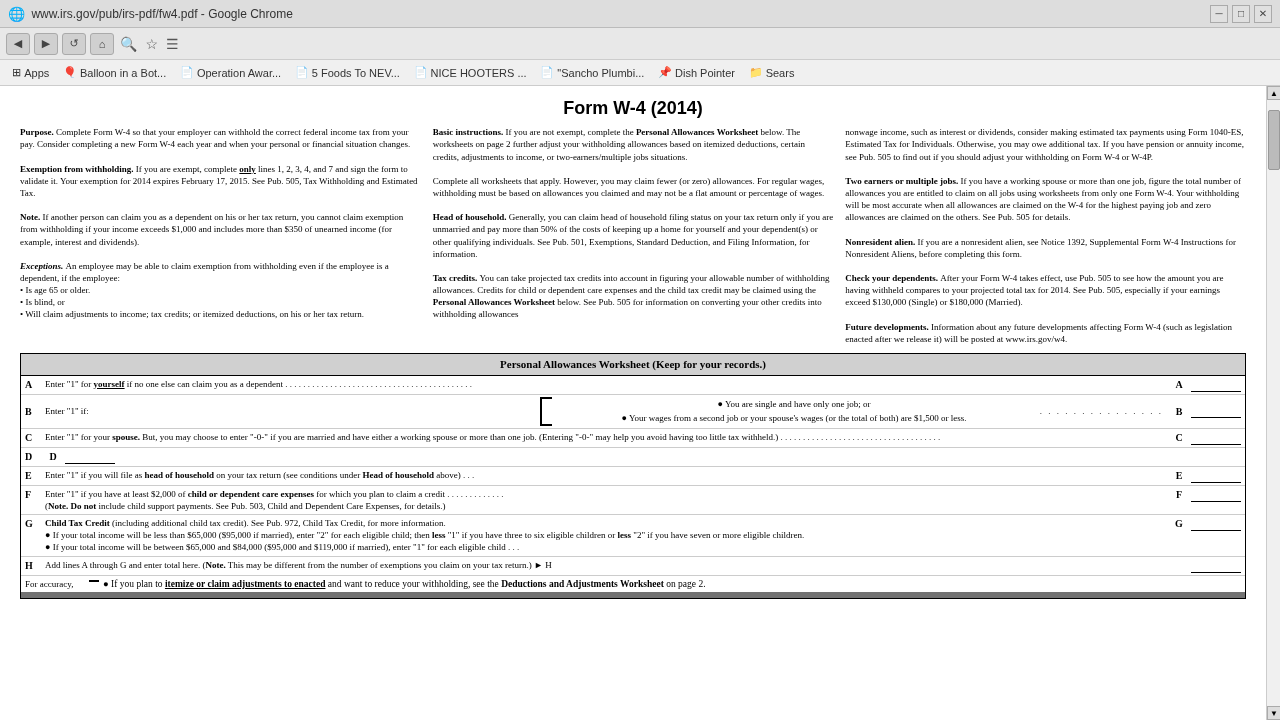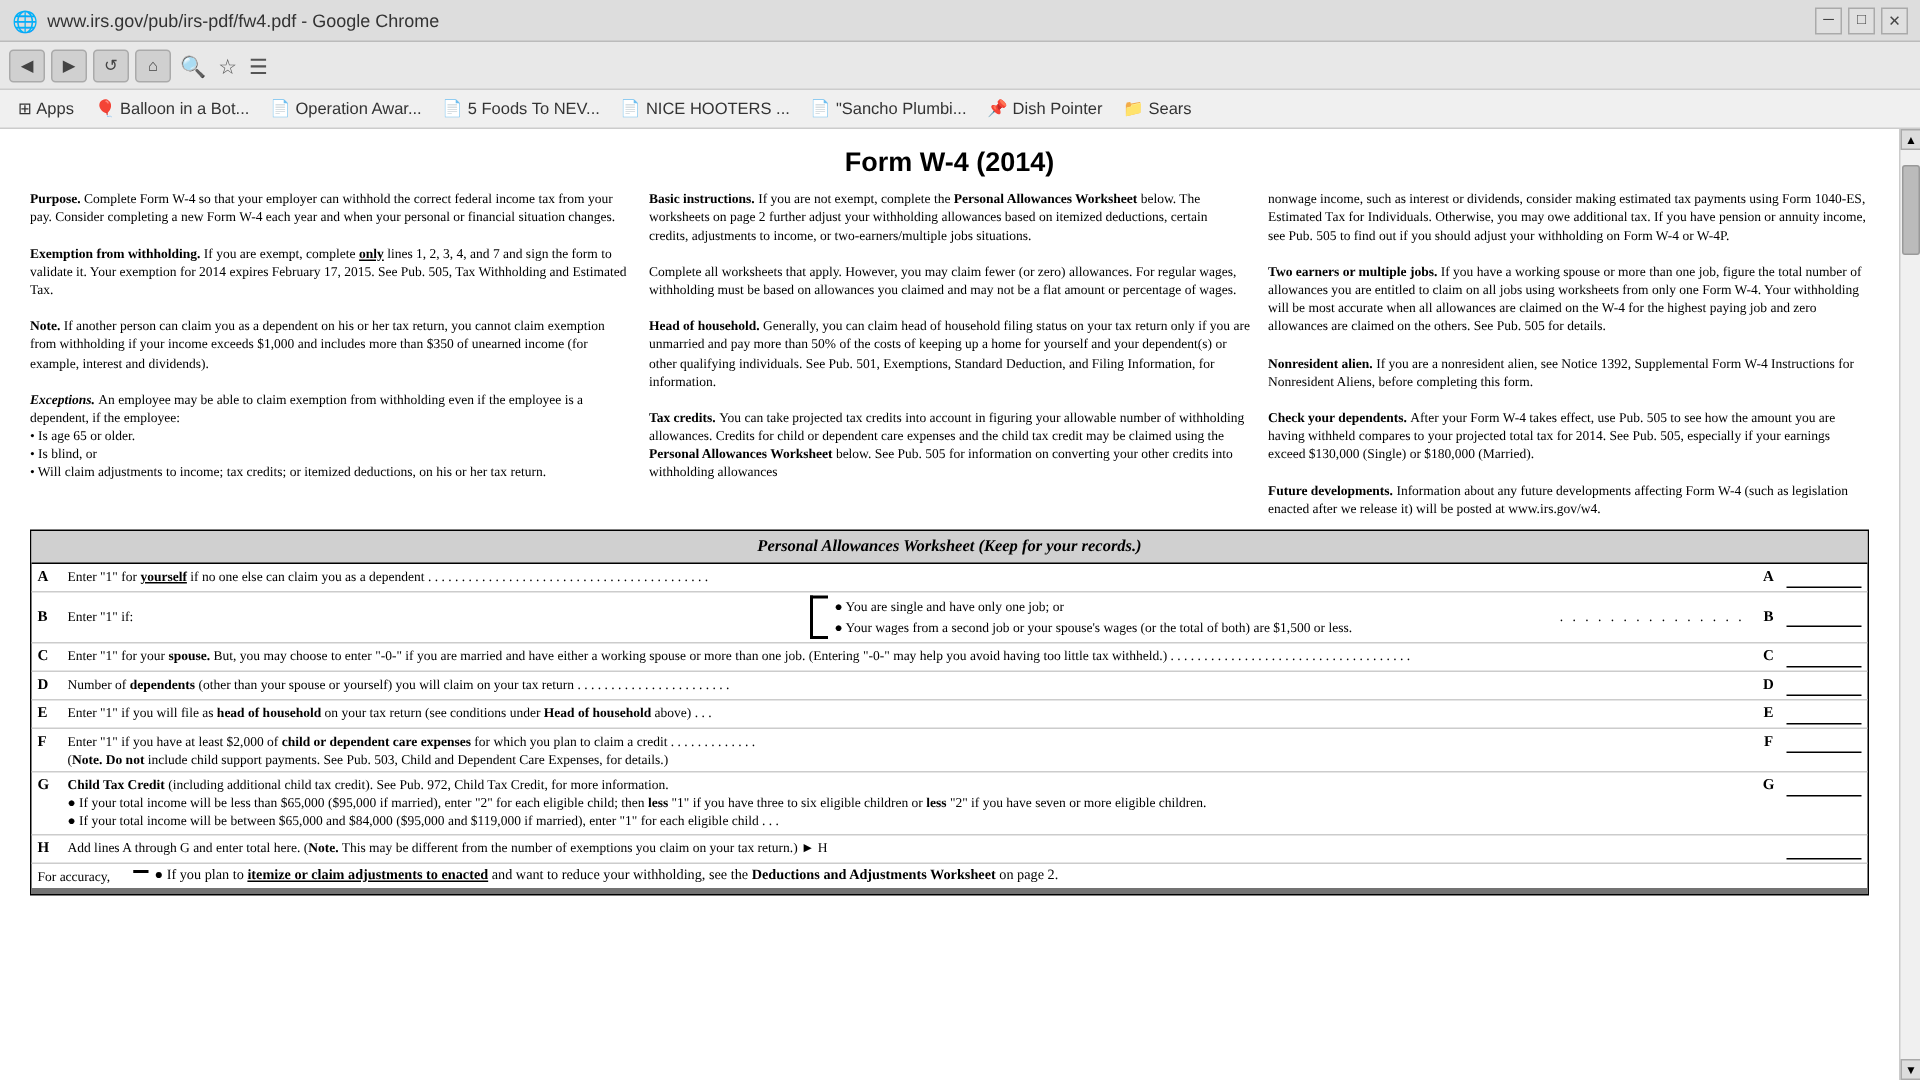--- a/index.html
+++ b/index.html
@@ -141,21 +141,20 @@
       margin-top: 6px;
     }
 
     .worksheet-header {
       background: #d0d0d0;
       text-align: center;
       padding: 3px;
       font-size: 11px;
       font-weight: bold;
       border-bottom: 1px solid #000;
-      font-style: italic;
     }
 
     .worksheet-row {
       display: flex;
       align-items: flex-start;
       border-bottom: 1px solid #ccc;
       padding: 2px 4px;
       min-height: 18px;
       gap: 4px;
     }
@@ -191,30 +190,30 @@
       flex: 1;
     }
     .bracket-left {
       border-left: 2px solid #000;
       border-top: 2px solid #000;
       border-bottom: 2px solid #000;
       width: 12px;
       flex-shrink: 0;
       margin-right: 4px;
     }
-    .bracket-items { flex: 1; }
+    .bracket-items { flex: 1; text-align: center; }
     .bracket-item { font-size: 9px; line-height: 1.4; padding: 1px 0; }
 
     .underline { text-decoration: underline; }
     .h-bracket { border-left: 2px solid #000; width: 10px; flex-shrink: 0; }
     .h-content { flex: 1; }
 
     .accuracy-row {
       display: flex; align-items: flex-start; gap: 4px; padding: 2px 4px;
-      border-bottom: 4px solid #737373;
+      border-bottom: 6px solid #737373;
     }
     .accuracy-label { width: 60px; font-size: 9px; flex-shrink: 0; }
   </style>
 </head>
 <body>
 
 <div class="browser-frame">
 
   <div class="title-bar">
     <div class="title-bar-left">
@@ -349,21 +348,20 @@
 
         <div class="worksheet-row">
           <span class="row-letter">C</span>
           <span class="row-content">Enter "1" for your <span class="bold">spouse.</span> But, you may choose to enter "-0-" if you are married and have either a working spouse or more than one job. (Entering "-0-" may help you avoid having too little tax withheld.) . . . . . . . . . . . . . . . . . . . . . . . . . . . . . . . . . . . .</span>
           <span class="row-end-letter">C</span>
           <div class="row-input"></div>
         </div>
 
         <div class="worksheet-row">
           <span class="row-letter">D</span>
-          <span class="row-content">Number of <span class="bold">dependents</span> (other than your spouse or yourself) you will claim on your tax return . . . . . . . . . . . . . . . . . . . . . . .</span>
           <span class="row-end-letter">D</span>
           <div class="row-input"></div>
         </div>
 
         <div class="worksheet-row">
           <span class="row-letter">E</span>
           <span class="row-content">Enter "1" if you will file as <span class="bold">head of household</span> on your tax return (see conditions under <span class="bold">Head of household</span> above) . . .</span>
           <span class="row-end-letter">E</span>
           <div class="row-input"></div>
         </div>

